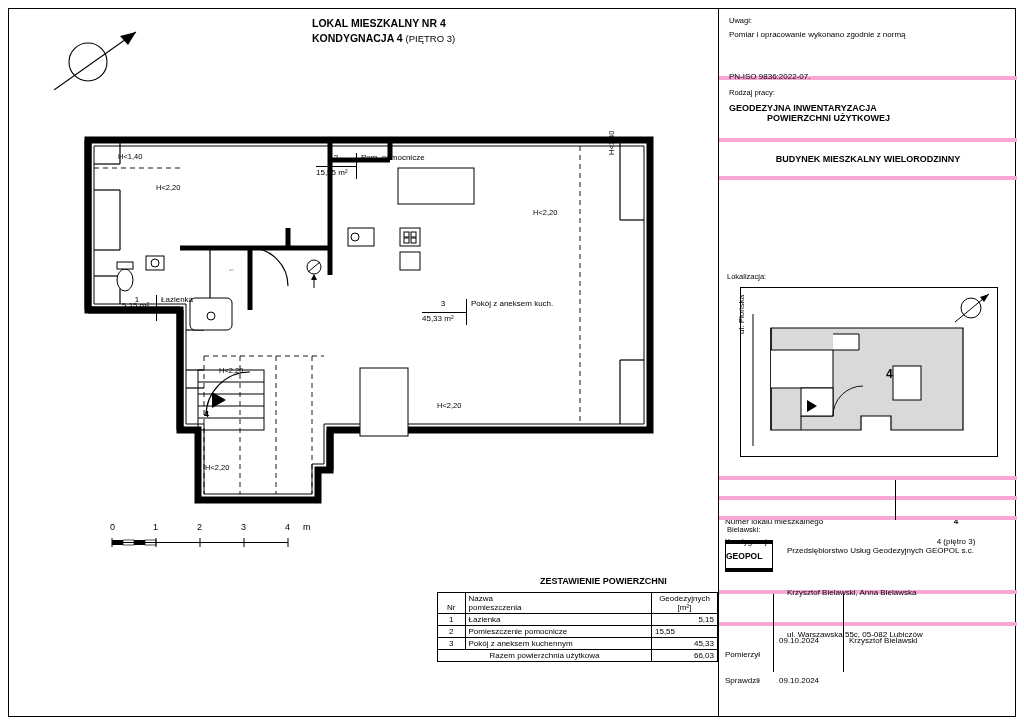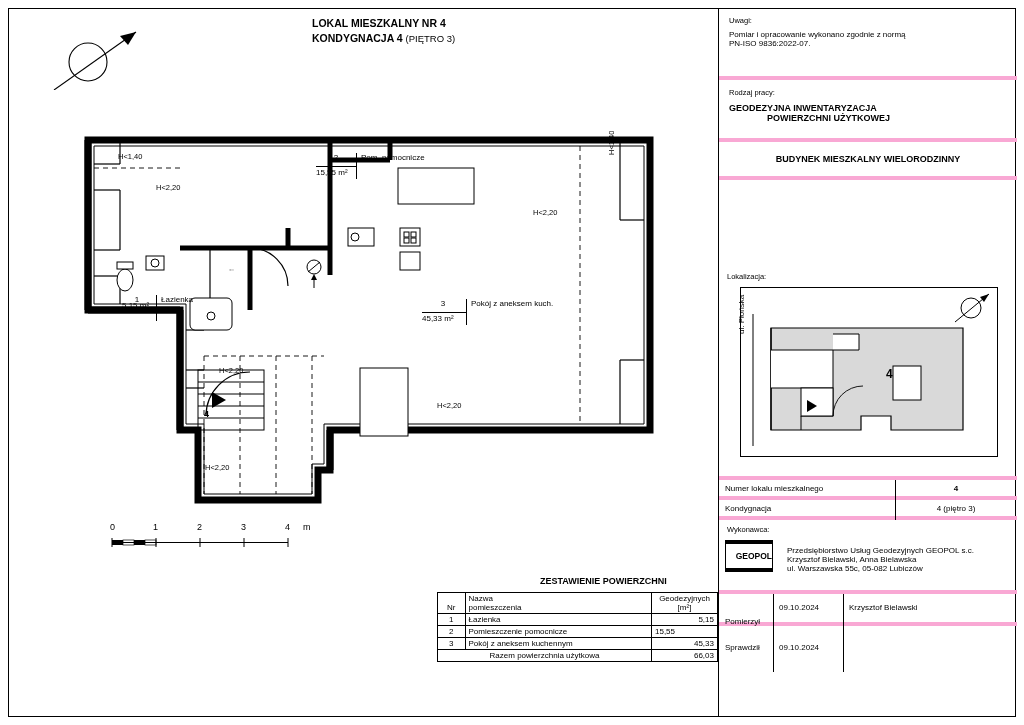--- a/index.html
+++ b/index.html
@@ -5,38 +5,38 @@
   html,body{margin:0;padding:0;background:#ffffff;}
   body{font-family:"Liberation Sans",sans-serif;color:#000;}
   #page{position:relative;width:1024px;height:725px;background:#fff;overflow:hidden;}
   .ln{position:absolute;background:#000;}
   
   #frame{position:absolute;left:8px;top:8px;width:1008px;height:709px;border:1.5px solid #000;box-sizing:border-box;}
   
   #rightcol{position:absolute;left:718px;top:8px;width:298px;height:709px;border-left:1.5px solid #000;box-sizing:border-box;}
   .cell{position:absolute;box-sizing:border-box;border-bottom:4px solid #f9a8d4;}
   .lbl{font-size:7.5px;}
-  .sm{font-size:8px;}
+  .sm{font-size:8px;margin-top:33px;}
   .md{font-size:9px;}
   .bold{font-weight:bold;}
   
   #hdr{position:absolute;left:312px;top:16px;font-size:10.5px;font-weight:bold;line-height:15px;}
   #hdr .paren{font-weight:normal;font-size:9.5px;}
   
   .compass{position:absolute;}
   .htag{position:absolute;font-size:7.5px;}
   .sbt{position:absolute;font-size:9px;}
   
   #zest{position:absolute;left:437px;top:592px;width:281px;border:1px solid #000;border-collapse:collapse;}
   #zest td,#zest th{border:1px solid #000;font-size:8px;padding:1px 3px;}
   #zesttitle{position:absolute;left:540px;top:576px;font-size:9px;font-weight:bold;}
   
   #locmap{position:absolute;left:740px;top:287px;width:258px;height:170px;border:1px solid #000;background:#fff;box-sizing:border-box;}
   
-  #logo{position:absolute;left:725px;top:540px;width:48px;height:32px;border:1.2px solid #000;box-sizing:border-box;display:flex;align-items:center;justify-content:flex-end;font-size:9px;font-weight:bold;letter-spacing:0px;}
+  #logo{position:absolute;left:725px;top:540px;width:48px;height:32px;border:1.2px solid #000;box-sizing:border-box;display:flex;align-items:center;justify-content:flex-start;font-size:9px;font-weight:bold;letter-spacing:0px;}
   .logobar{position:absolute;left:0;right:0;background:#000;height:3px;}
 </style>
 </head>
 <body>
 
 <div id="page">
   <div id="frame"></div>
 
   <div id="hdr">
     <div>LOKAL MIESZKALNY NR 4</div>
@@ -281,21 +281,21 @@
       <div class="ln" style="left:176px;top:0;width:1px;height:20px;"></div>
       <div class="sm bold" style="position:absolute;left:176px;top:4px;width:122px;text-align:center;">4</div>
     </div>
     <div class="cell" style="left:0;top:492px;width:298px;height:20px;">
       <div class="sm" style="position:absolute;left:6px;top:4px;">Kondygnacja</div>
       <div class="ln" style="left:176px;top:0;width:1px;height:20px;"></div>
       <div class="sm" style="position:absolute;left:176px;top:4px;width:122px;text-align:center;">4 (piętro 3)</div>
     </div>
 
     <div class="cell" style="left:0;top:512px;width:298px;height:74px;padding:5px 8px;">
-      <div class="lbl">Wykonawca:</div>
+      <div class="lbl">Bielawski:</div>
       <div class="sm" style="margin-top:12px;margin-left:60px;">Przedsiębiorstwo Usług Geodezyjnych GEOPOL s.c.</div>
       <div class="sm" style="margin-left:60px;">Krzysztof Bielawski, Anna Bielawska</div>
       <div class="sm" style="margin-left:60px;">ul. Warszawska 55c, 05-082 Lubiczów</div>
     </div>
 
     <div class="cell" style="left:0;top:586px;width:298px;height:32px;">
       <div class="sm" style="position:absolute;left:6px;top:23px;">Pomierzył</div>
       <div class="ln" style="left:54px;top:0;width:1px;height:32px;"></div>
       <div class="sm" style="position:absolute;left:60px;top:9px;">09.10.2024</div>
       <div class="ln" style="left:124px;top:0;width:1px;height:32px;"></div>

